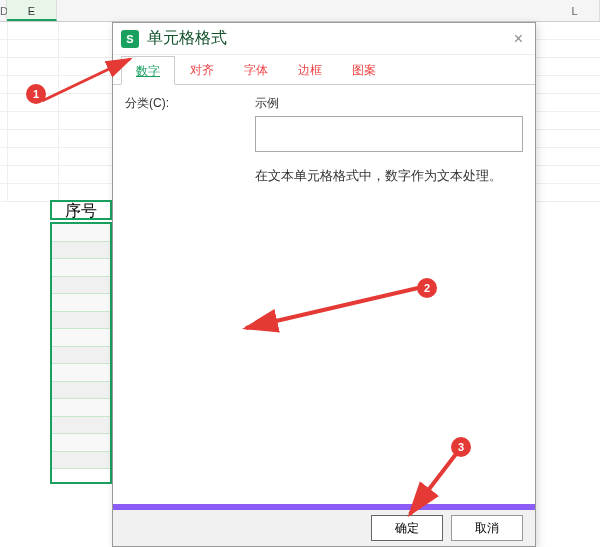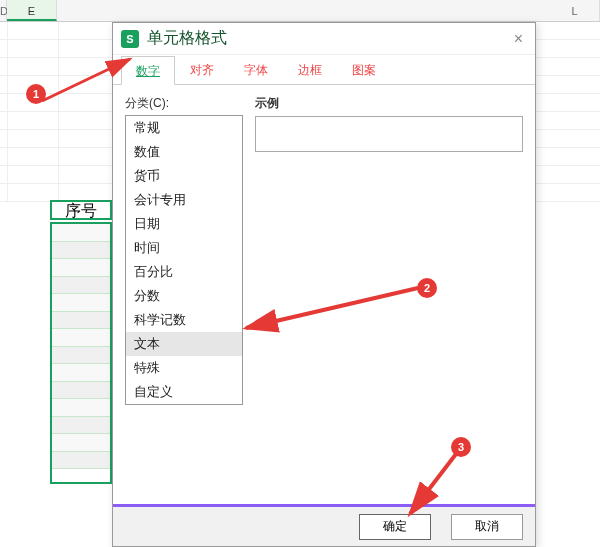--- a/index.html
+++ b/index.html
@@ -34,25 +34,25 @@
   .tab { padding: 0 14px; font-size: 12px; line-height: 28px; cursor: pointer; color: #ef4444; border: 1px solid transparent; border-bottom: none; }
   .tab.active { border-color: #ccc; background: #fff; position: relative; top: 1px; color: #19a05f; border-bottom: 1px solid #fff; text-decoration: underline; }
   
   .body { padding: 10px 12px; position: relative; height: 420px; }
   .cat-label { font-size: 12px; color: #333; }
   .category-list { position: absolute; left: 12px; top: 30px; width: 118px; height: 290px; border: 1px solid #999; background: #fff; overflow: hidden; }
   .category-list .item { padding: 3px 8px; font-size: 13px; cursor: pointer; color: #222; }
   .category-list .item.selected { background: #e6e6e6; }
   
   .right-pane { position: absolute; left: 142px; top: 10px; right: 12px; }
-  .example-label { font-size: 12px; color: #333; margin-bottom: 4px; font-weight: bold; }
+  .example-label { font-size: 12px; color: #333; margin-bottom: 4px; }
   .example-box { width: 100%; height: 36px; border: 1px solid #aaa; background: #fff; }
   .desc { font-size: 13px; color: #333; margin-top: 14px; line-height: 1.6; }
   
-  .dialog-footer { position: absolute; bottom: 0; left: 0; right: 0; height: 42px; background: #f1f1f1; border-top: 3px solid #8b5cf6; display: flex; justify-content: flex-end; align-items: center; padding: 0 12px; gap: 20px; }
+  .dialog-footer { position: absolute; bottom: 0; left: 0; right: 0; height: 42px; background: #f1f1f1; border-top: 6px solid #8b5cf6; display: flex; justify-content: flex-end; align-items: center; padding: 0 12px; gap: 8px; }
   .btn { min-width: 72px; height: 26px; font-size: 12px; border: 1px solid #999; background: #fff; cursor: pointer; }
   .btn.primary { border-color: #666; }
   
   
   .callout { position: absolute; width: 20px; height: 20px; border-radius: 50%; background: #e53935; color: #fff; font-size: 11px; font-weight: bold; display: flex; align-items: center; justify-content: center; z-index: 20; }
   .c1 { left: 26px; top: 84px; }
   .c2 { left: 417px; top: 278px; }
   .c3 { left: 451px; top: 437px; }
   
   .arrow { position: absolute; z-index: 19; pointer-events: none; }
@@ -107,38 +107,25 @@
   <div class="tabs">
     <div class="tab active">数字</div>
     <div class="tab">对齐</div>
     <div class="tab">字体</div>
     <div class="tab">边框</div>
     <div class="tab">图案</div>
   </div>
 
   <div class="body">
     <div class="cat-label">分类(C):</div>
-    <div class="category-list">
-      <div class="item">常规</div>
-      <div class="item">数值</div>
-      <div class="item">货币</div>
-      <div class="item">会计专用</div>
-      <div class="item">日期</div>
-      <div class="item">时间</div>
-      <div class="item">百分比</div>
-      <div class="item">分数</div>
-      <div class="item">科学记数</div>
-      <div class="item selected">文本</div>
-      <div class="item">特殊</div>
-      <div class="item">自定义</div>
-    </div>
 
     <div class="right-pane">
       <div class="example-label">示例</div>
       <div class="example-box"></div>
+      <div class="desc">在文本单元格格式中，数字作为文本处理。</div>
     </div>
   </div>
 
   <div class="dialog-footer">
     <button class="btn primary">确定</button>
     <button class="btn">取消</button>
   </div>
 </div>
 
 <div class="callout c1">1</div>

